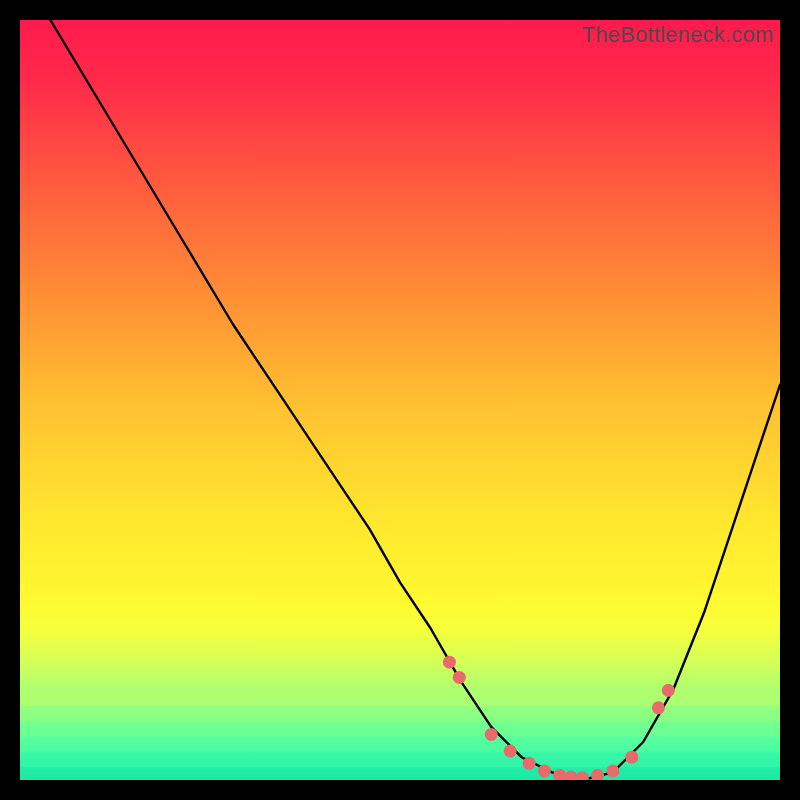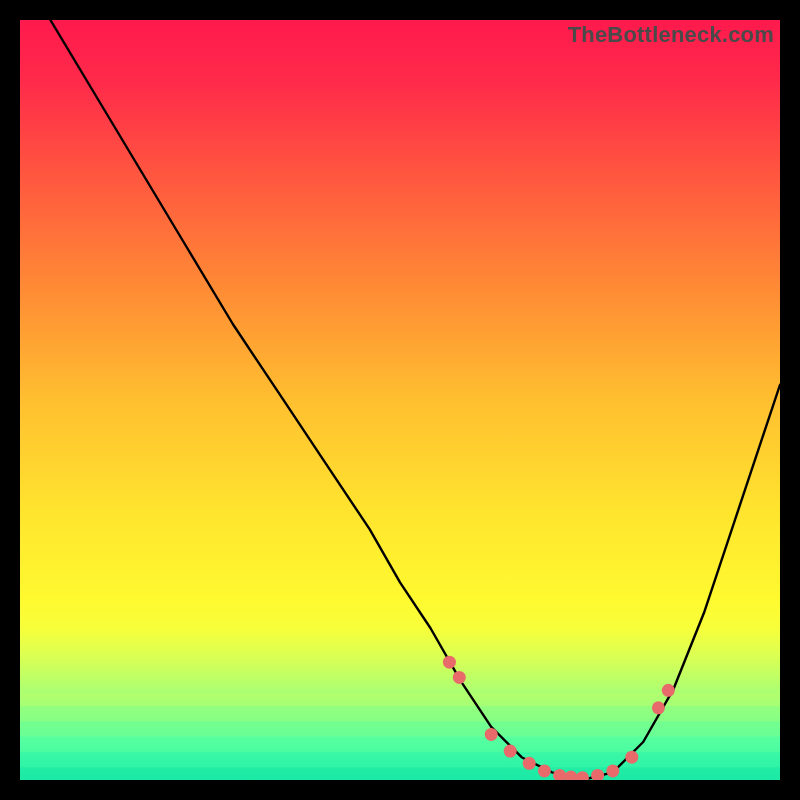--- a/index.html
+++ b/index.html
@@ -25,21 +25,21 @@
     left: 0;
     top: 0;
     width: 760px;
     height: 760px;
   }
   .watermark {
     position: absolute;
     top: 2px;
     right: 6px;
     font-size: 22px;
-    font-weight: 700;
+    font-weight: 400;
     color: #4a4a4a;
     letter-spacing: 0.2px;
     pointer-events: none;
   }
   svg {
     position: absolute;
     left: 0;
     top: 0;
   }
 </style>

